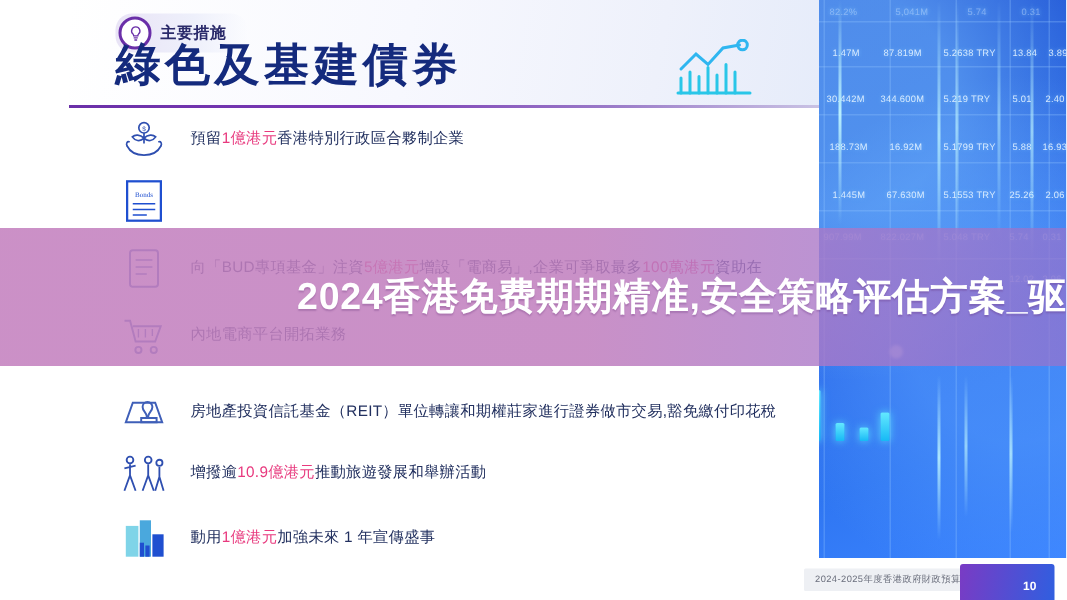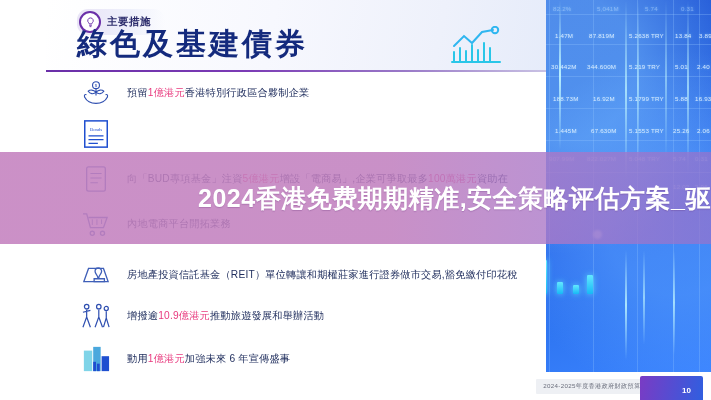--- a/index.html
+++ b/index.html
@@ -265,21 +265,21 @@
       <div class="row r6">
         <span class="ic">
           <svg width="30" height="28" viewBox="0 0 32 30" fill="none">
             <rect x="3" y="6" width="9" height="22" fill="#7fd4e8"></rect>
             <rect x="13" y="2" width="8" height="26" fill="#4aa8dd"></rect>
             <rect x="22" y="12" width="8" height="16" fill="#1f4fd0"></rect>
             <rect x="13" y="18" width="3" height="10" fill="#1f4fd0"></rect>
             <rect x="17" y="20" width="3" height="8" fill="#1f4fd0"></rect>
           </svg>
         </span>
-        <span class="tx"><span>動用</span><span class="hl-pink">1億港元</span><span>加強未來 6 年宣傳盛事</span></span>
+        <span class="tx"><span>動用</span><span class="hl-pink">1億港元</span><span>加強未來 1 年宣傳盛事</span></span>
       </div>
 
       <div class="row r7">
         <span class="ic">
           <svg width="32" height="30" viewBox="0 0 34 32" fill="none" stroke="#3f5fb8" stroke-width="1.3">
             <path d="M12 2c5 0 9 4 9 9s-4 9-9 9-9-4-9-9 4-9 9-9z" stroke="#8fd6c4"></path>
             <path d="M13 5l-4 6h4l-2 5 5-7h-4z" fill="#5fc6e8" stroke="none"></path>
             <path d="M17 20v6M12 26h14l-2 4H14z"></path>
             <path d="M10 30h18" stroke-linecap="round"></path>
             <circle cx="17" cy="23" r="1"></circle>

